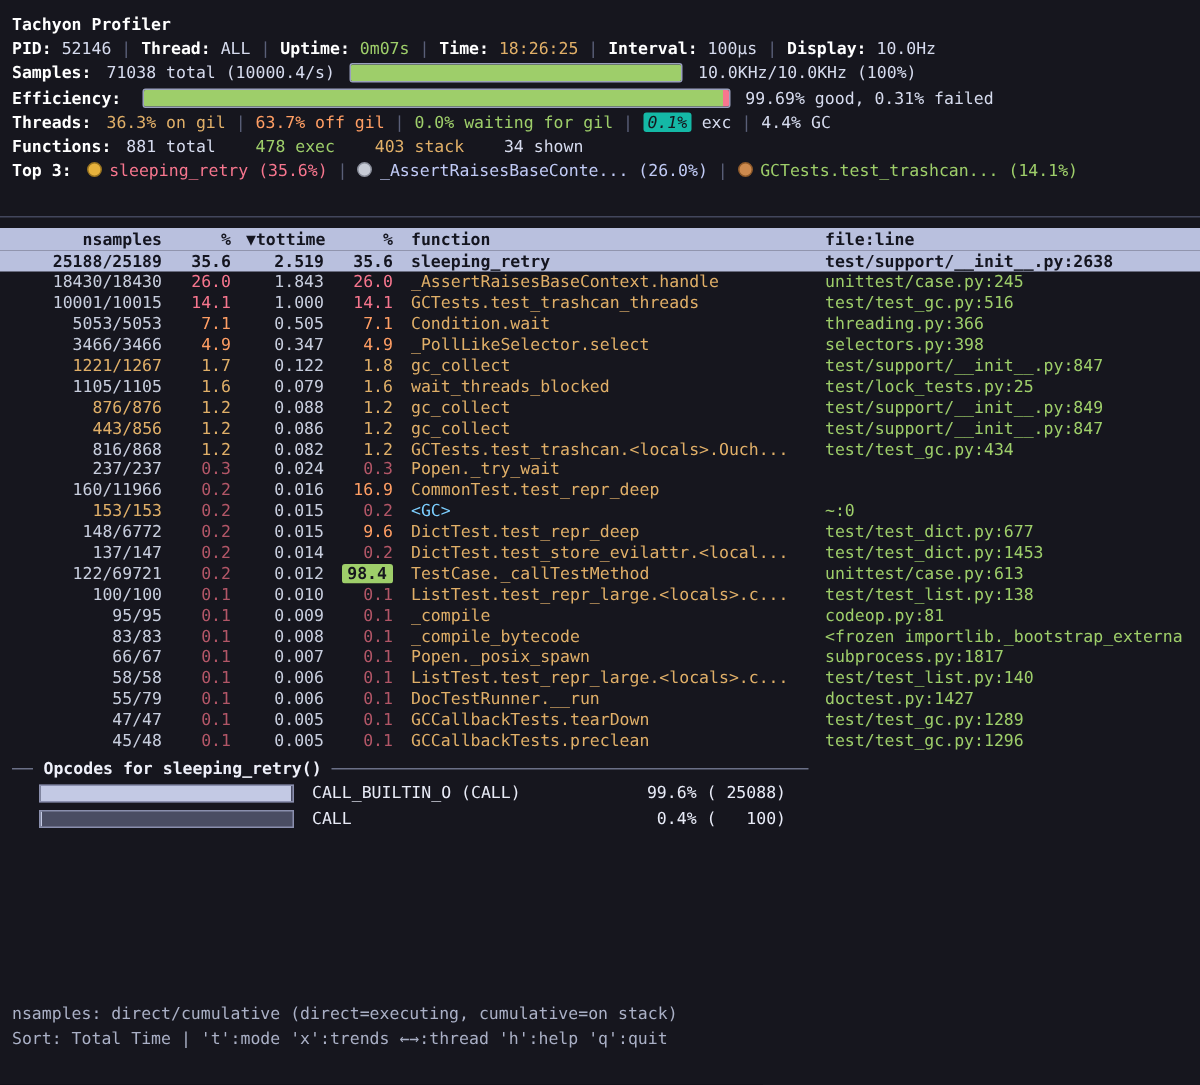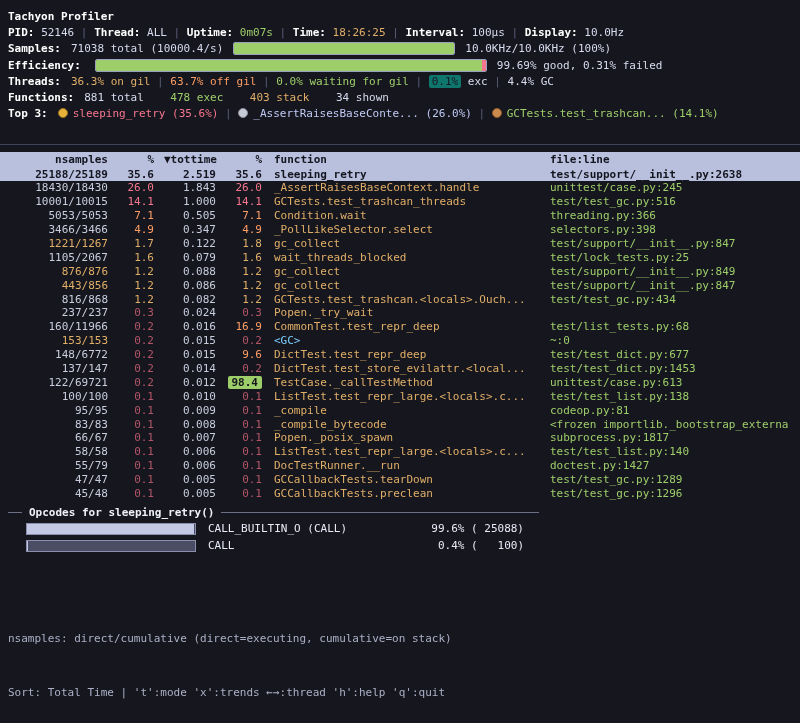--- a/index.html
+++ b/index.html
@@ -10,21 +10,21 @@
     font-family:"DejaVu Sans Mono","Liberation Mono",monospace;
     font-size:11px; overflow:hidden;
     display:flex; flex-direction:column; padding-top:8px;
   }
   .hline { height:16.3px; display:flex; align-items:center; padding-left:8px; white-space:pre; flex:none; }
   .lbl { color:#ffffff; font-weight:bold; margin-right:10px; }
   .fg{color:#d6dbee} .lite{color:#c8cede}
   .green{color:#9ece6a} .yellow{color:#e0af68} .orange{color:#ff9e64}
   .red{color:#f7768e} .lowred{color:#b25667} .cyan{color:#7dcfff} .lavender{color:#c0caf5}
   .sep{color:#5a5f78}
-  .badge-red{background:#0f766e;color:#16161e;border-radius:2px;padding:0 3px;}
+  .badge-red{background:#14b8a6;color:#16161e;border-radius:2px;padding:0 3px;font-style:italic;}
   .badge-green{background:#9ece6a;color:#16161e;border-radius:2px;padding:0 4px;font-weight:bold;text-align:center;}
 
   .bar { height:13px; border:1px solid #9aa0bd; border-radius:2px; background:#2a2b3a; overflow:hidden; display:flex; flex:none; }
   .fill-good { background:#9ece6a; height:100%; flex:0 1 auto; }
   .fill-bad  { background:#f7768e; height:100%; flex:1 0 4px; min-width:4px; }
   #samples-bar { width:222px; margin:0 10px; }
   #efficiency-bar { width:392px; margin:0 10px 0 4px; }
 
   .spacer { height:22px; flex:none; }
   .rule { height:1px; background:#42465c; flex:none; }
@@ -51,21 +51,21 @@
   .dash.right { width:318px; }
   .optitle { font-weight:bold; color:#eef0fa; padding:0 7px; white-space:pre; }
 
   .oprow { display:flex; align-items:center; height:17px; padding-left:26px; flex:none; }
   .opbar { width:170px; height:12px; border:1px solid #8a8fae; background:#4a4d63; margin-right:12px; flex:none; overflow:hidden; }
   .opfill { display:block; height:100%; background:#c3c9e4; }
   .opname { width:208px; color:#e8ebf7; white-space:pre; }
   .oppct  { width:108px; text-align:right; white-space:pre; color:#e8ebf7; }
 
   .footer { margin-top:auto; padding:0 0 22px 8px; flex:none; color:#aab0c6; }
-  .fline { height:17px; display:flex; align-items:center; white-space:pre;margin-top:37px; }
+  .fline { height:17px; display:flex; align-items:center; white-space:pre; }
 </style>
 </head>
 <body>
 
 <div class="screen">
 
   <div class="hline">
     <span class="lbl">Tachyon Profiler</span>
   </div>
 
@@ -154,21 +154,21 @@
       </div>
       <div class="trow">
         <span class="cell num yellow">1221/1267</span>
         <span class="cell num yellow">1.7</span>
         <span class="cell num lite">0.122</span>
         <span class="cell num yellow">1.8</span>
         <span class="cell fn">gc_collect</span>
         <span class="cell file">test/support/__init__.py:847</span>
       </div>
       <div class="trow">
-        <span class="cell num lite">1105/2067</span>
+        <span class="cell num lite">1105/1105</span>
         <span class="cell num yellow">1.6</span>
         <span class="cell num lite">0.079</span>
         <span class="cell num yellow">1.6</span>
         <span class="cell fn">wait_threads_blocked</span>
         <span class="cell file">test/lock_tests.py:25</span>
       </div>
       <div class="trow">
         <span class="cell num yellow">876/876</span>
         <span class="cell num yellow">1.2</span>
         <span class="cell num lite">0.088</span>
@@ -198,21 +198,20 @@
         <span class="cell num lite">0.024</span>
         <span class="cell num lowred">0.3</span>
         <span class="cell fn">Popen._try_wait</span>
       </div>
       <div class="trow">
         <span class="cell num lite">160/11966</span>
         <span class="cell num lowred">0.2</span>
         <span class="cell num lite">0.016</span>
         <span class="cell num orange">16.9</span>
         <span class="cell fn">CommonTest.test_repr_deep</span>
-        <span class="cell file">test/list_tests.py:68</span>
       </div>
       <div class="trow">
         <span class="cell num yellow">153/153</span>
         <span class="cell num lowred">0.2</span>
         <span class="cell num lite">0.015</span>
         <span class="cell num lowred">0.2</span>
         <span class="cell fn cyan">&lt;GC&gt;</span>
         <span class="cell file">~:0</span>
       </div>
       <div class="trow">

